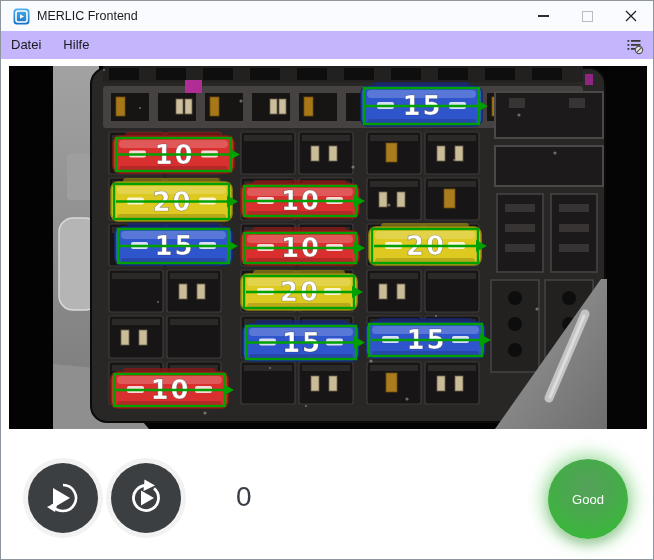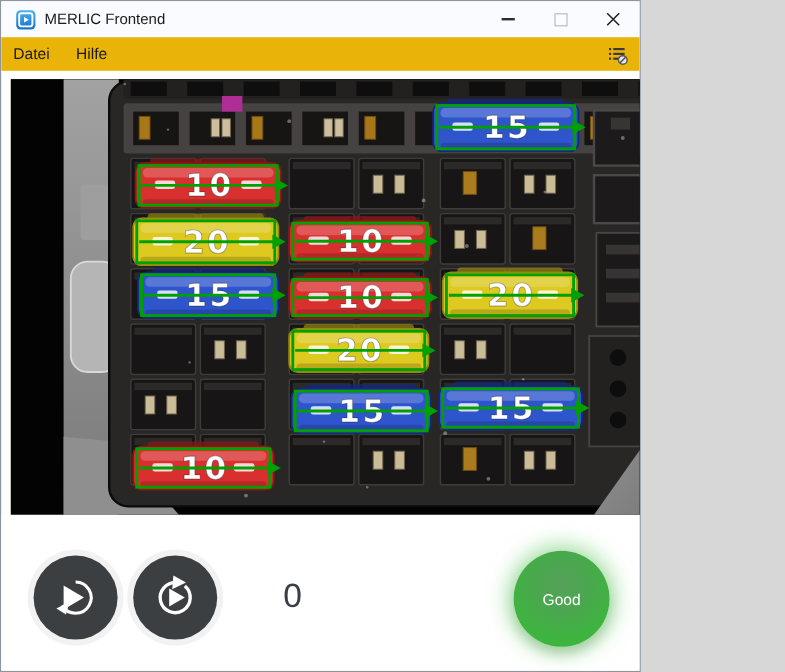--- a/index.html
+++ b/index.html
@@ -1,30 +1,30 @@
 <!DOCTYPE html>
 <html><head>
 <meta charset="utf-8">
 <style>
   html,body{margin:0;padding:0;background:#d7d7d7;}
   .window{
-    width:534px;height:560px;box-sizing:border-box;position:relative;
+    width:654px;height:560px;box-sizing:border-box;position:relative;
     border:1px solid #8e959c;background:#fff;overflow:hidden;
     font-family:"Liberation Sans",sans-serif;
   }
   
   .titlebar{height:30px;background:#fafbfe;display:flex;align-items:center;}
   .app-logo{margin-left:12px;width:17px;height:17px;flex:0 0 auto;}
   .title-text{font-size:12.5px;color:#1b1b1b;margin-left:7px;white-space:nowrap;}
   .win-controls{margin-left:auto;display:flex;height:100%;}
   .win-btn{width:44px;height:100%;display:flex;align-items:center;justify-content:center;background:transparent;border:none;padding:0;}
   .min-glyph{width:11px;height:1.5px;background:#2b2b2b;display:block;}
   .max-glyph{width:9px;height:9px;border:1.1px solid #b9bcbe;display:block;}
   
-  .menubar{height:28px;background:#eab308;display:flex;align-items:center;position:relative;font-size:13px;color:#1a1a1a;}
+  .menubar{height:28px;background:#c4b5fd;display:flex;align-items:center;position:relative;font-size:13px;color:#1a1a1a;}
   .menu-item{padding:0 11px;line-height:28px;cursor:default;}
   .menu-item:first-child{padding-left:10px;}
   .menu-right-btn{position:absolute;right:7px;top:2px;width:24px;height:24px;border:none;background:transparent;padding:0;display:flex;align-items:center;justify-content:center;}
   
   .photo-wrap{margin:7px 8px 0 8px;width:638px;height:363px;background:#000;line-height:0;}
   
   .bottombar{height:130px;display:flex;align-items:center;padding-left:27px;position:relative;background:#fff;}
   .circle-btn{width:70px;height:70px;border-radius:50%;background:#3c3f41;border:none;padding:0;
     display:flex;align-items:center;justify-content:center;margin-right:13px;margin-top:8px;
     box-shadow:0 0 0 5px #f2f2f2;}

